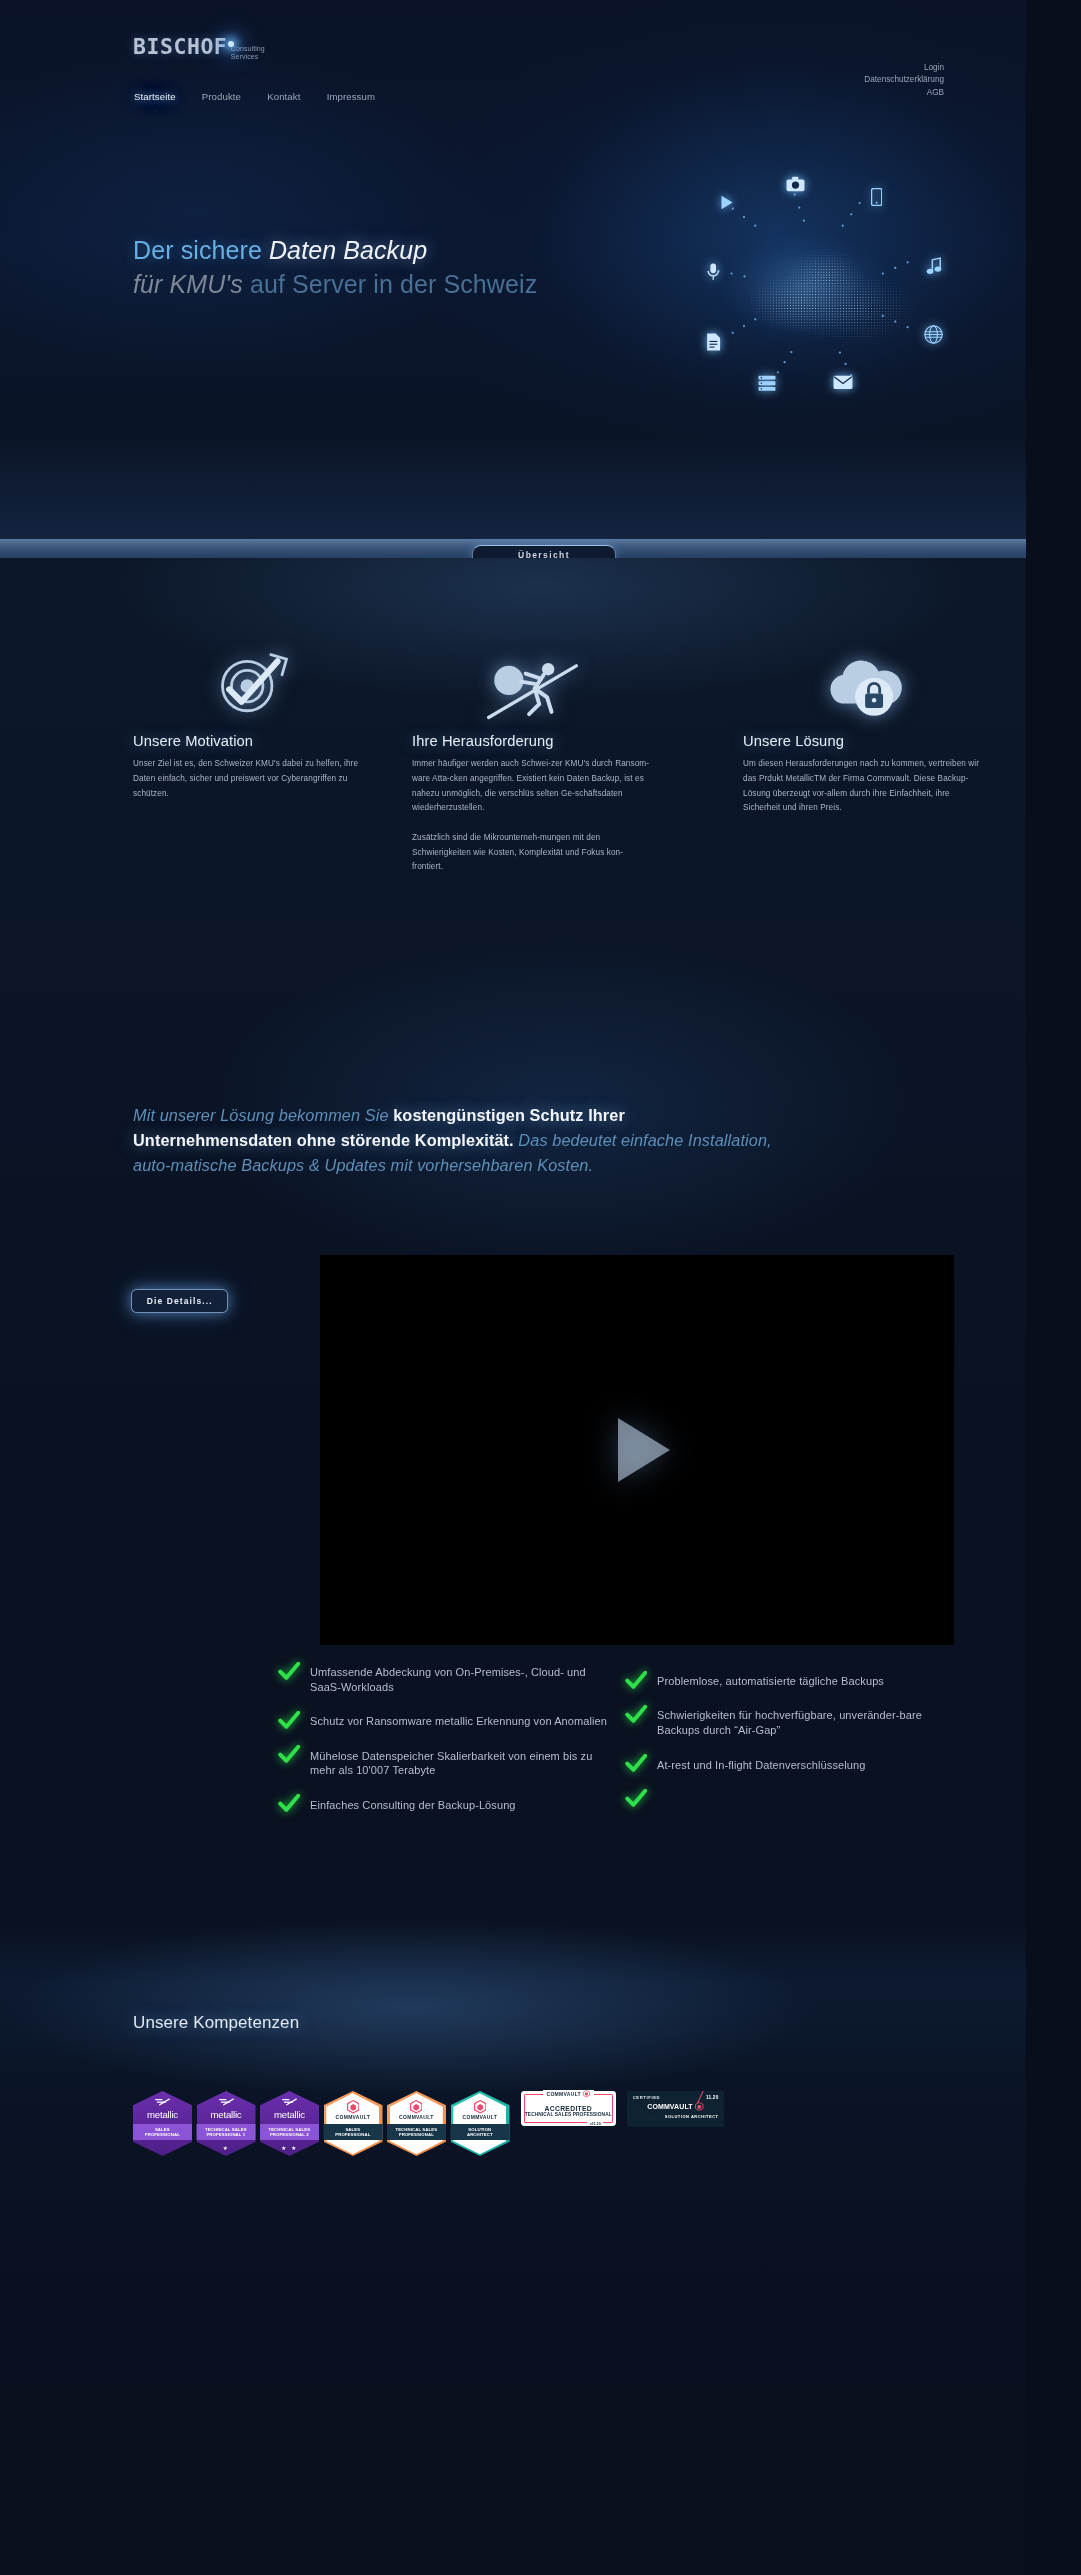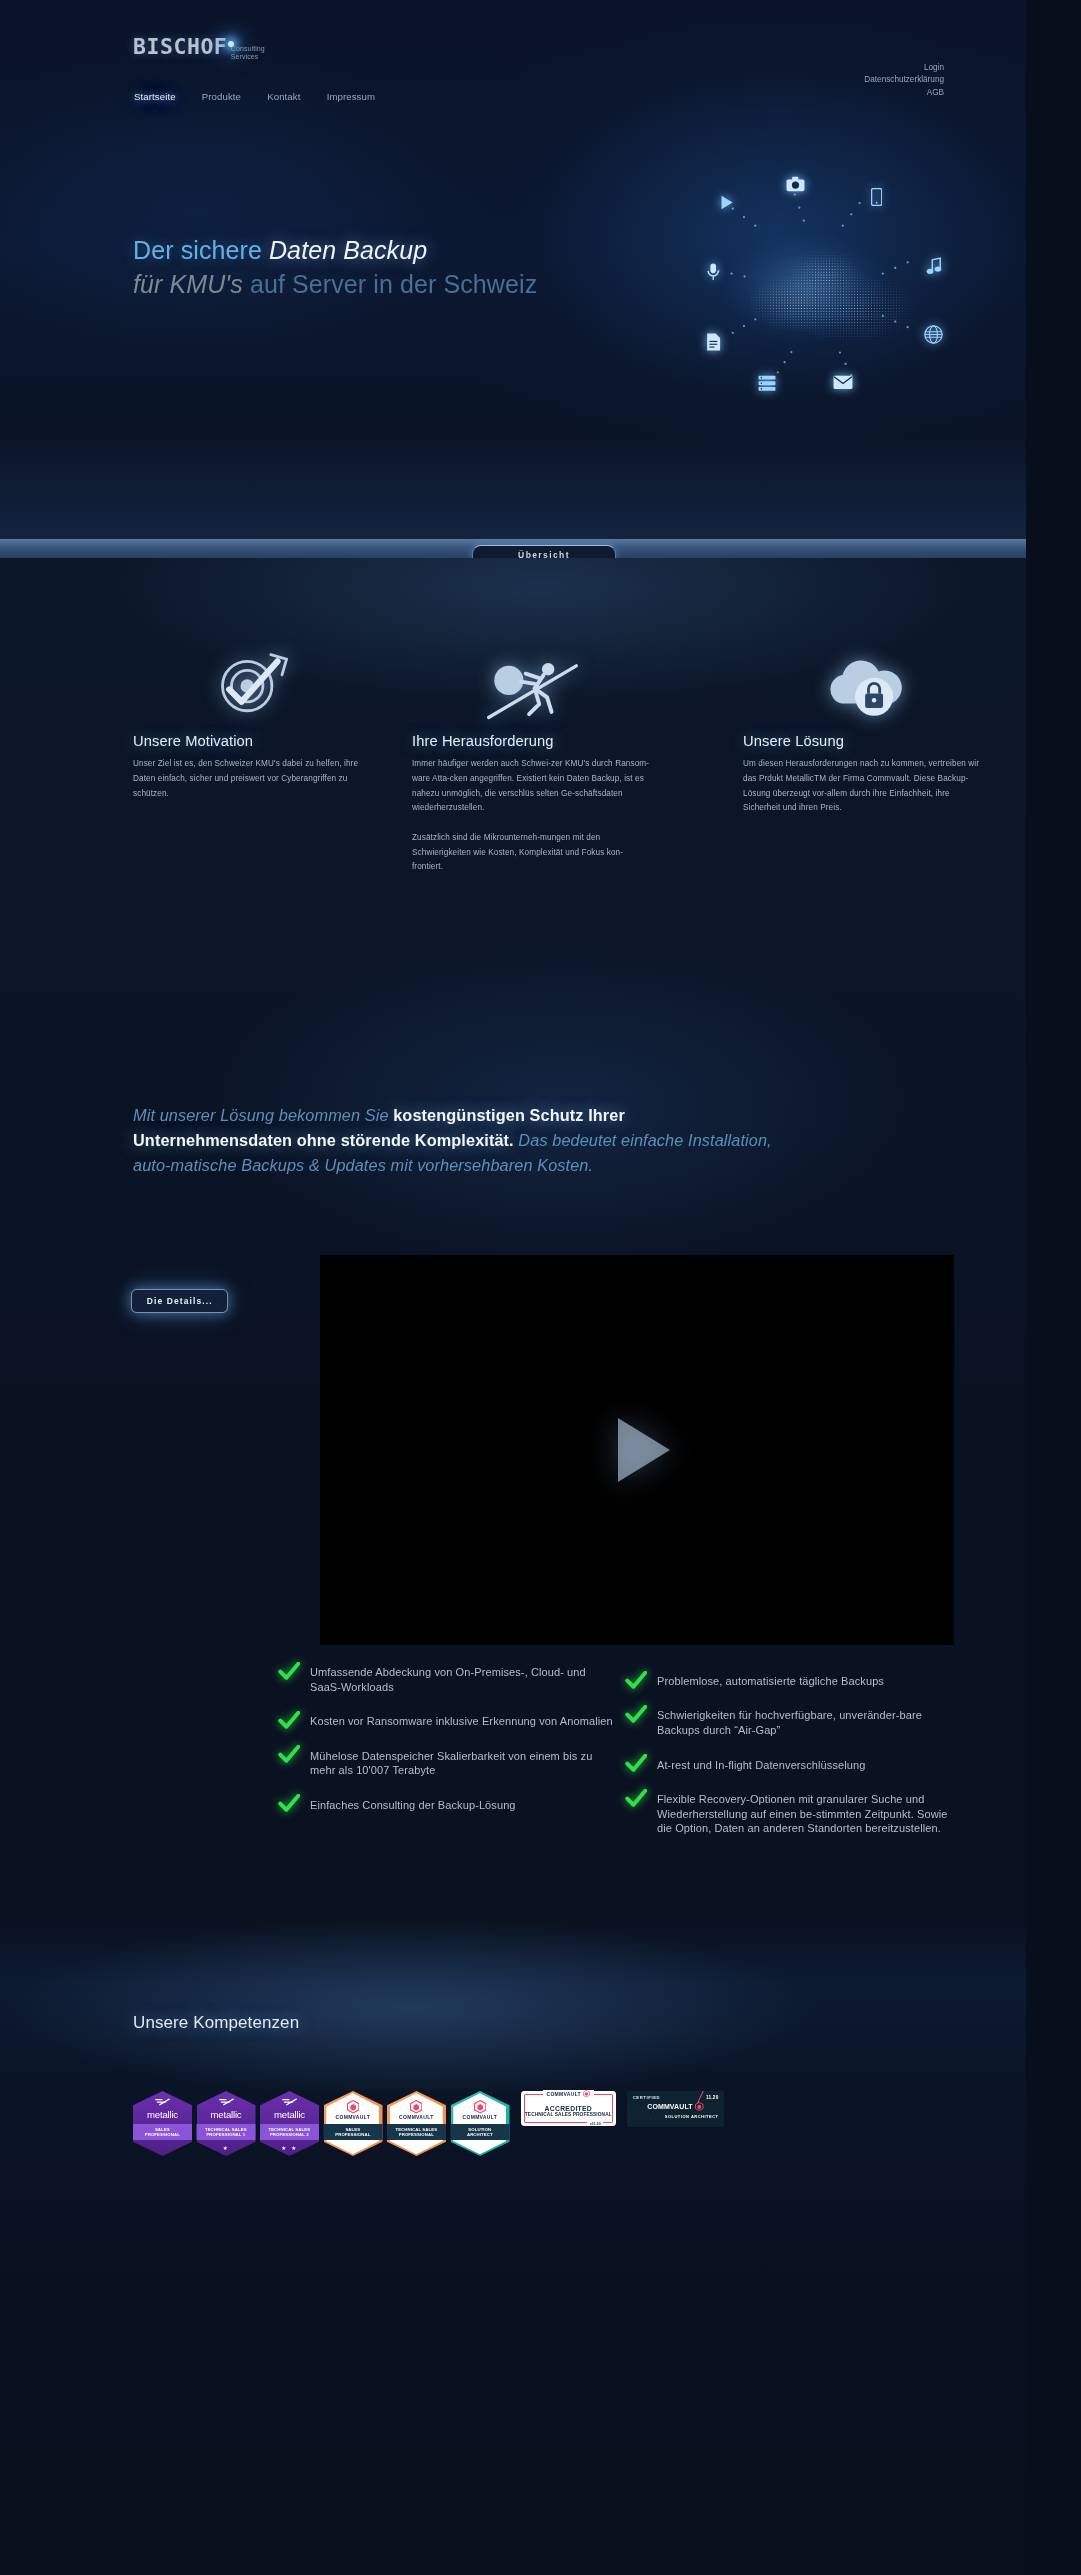--- a/index.html
+++ b/index.html
@@ -554,21 +554,21 @@
             </svg>
           </span>
         <span class="check-text">Umfassende Abdeckung von On-Premises-, Cloud- und SaaS-Workloads</span>
       </div>
       <div class="check-item">
         <span class="check-mark">
             <svg width="22.5" height="18" viewBox="0 0 40 32">
               <path d="M4 17 L15 28 L36 3" fill="none" stroke="#2fe04a" stroke-width="7" stroke-linecap="round" stroke-linejoin="round"></path>
             </svg>
           </span>
-        <span class="check-text">Kosten vor Ransomware inklusive Erkennung von Anomalien</span>
+        <span class="check-text">Schutz vor Ransomware metallic Erkennung von Anomalien</span>
       </div>
       <div class="check-item">
         <span class="check-mark">
             <svg width="22.5" height="18" viewBox="0 0 40 32">
               <path d="M4 17 L15 28 L36 3" fill="none" stroke="#2fe04a" stroke-width="7" stroke-linecap="round" stroke-linejoin="round"></path>
             </svg>
           </span>
         <span class="check-text">Mühelose Datenspeicher Skalierbarkeit von einem bis zu mehr als 10'007 Terabyte</span>
       </div>
       <div class="check-item">
@@ -605,21 +605,20 @@
             </svg>
           </span>
         <span class="check-text">At-rest und In-flight Datenverschlüsselung</span>
       </div>
       <div class="check-item">
         <span class="check-mark">
             <svg width="22.5" height="18" viewBox="0 0 40 32">
               <path d="M4 17 L15 28 L36 3" fill="none" stroke="#2fe04a" stroke-width="7" stroke-linecap="round" stroke-linejoin="round"></path>
             </svg>
           </span>
-        <span class="check-text">Flexible Recovery-Optionen mit granularer Suche und Wiederherstellung auf einen be-stimmten Zeitpunkt. Sowie die Option, Daten an anderen Standorten bereitzustellen.</span>
       </div>
     </div>
   </div>
 
   <section id="comp">
     <h2 class="comp-title">Unsere Kompetenzen</h2>
   </section>
 
   <div class="badges">
 

